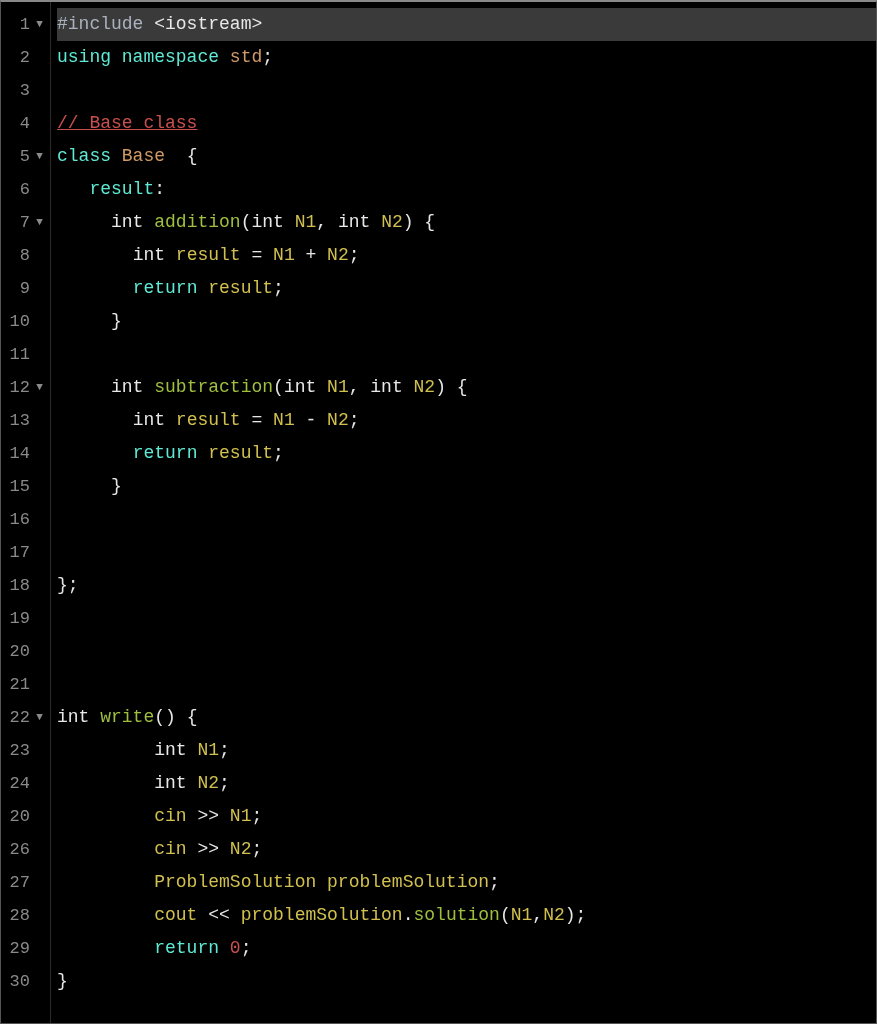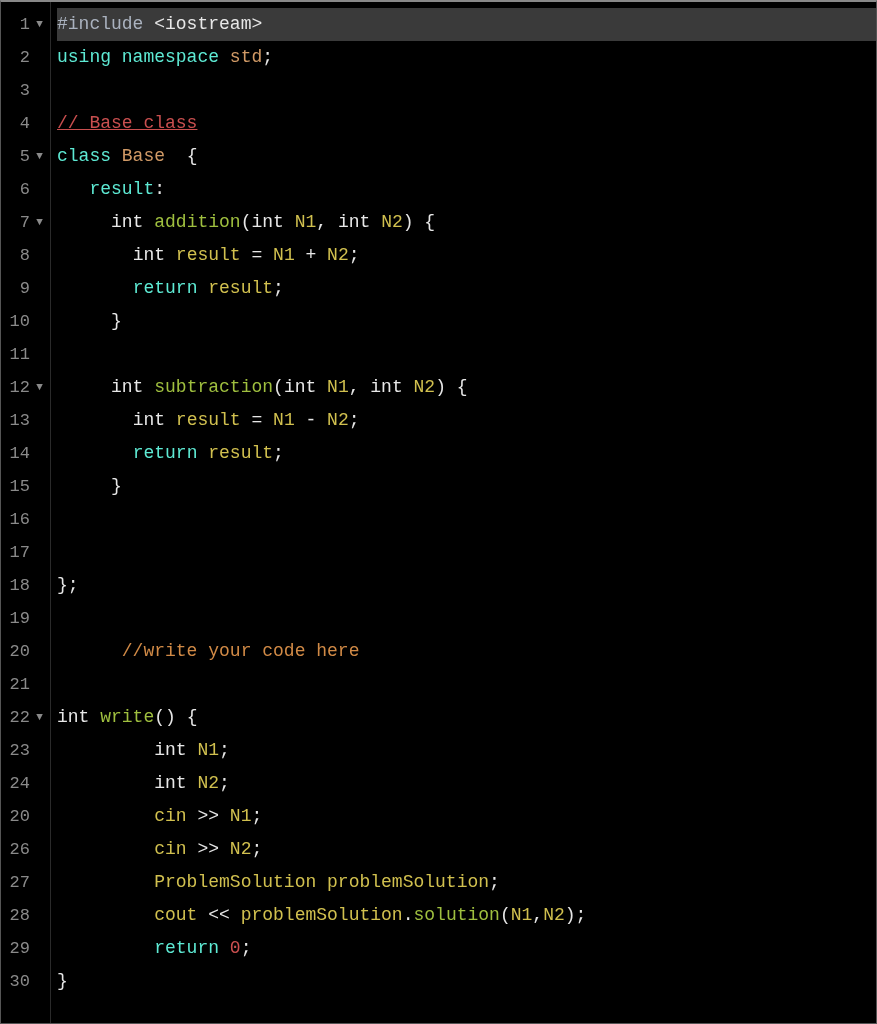--- a/index.html
+++ b/index.html
@@ -217,21 +217,21 @@
     <div class="cline"><span class="tk-punc">     }</span></div>
     <div class="cline"><span></span></div>
     <div class="cline"><span>     </span><span class="tk-white">int </span><span class="tk-fn">subtraction</span><span class="tk-punc">(</span><span class="tk-white">int </span><span class="tk-param">N1</span><span class="tk-punc">, </span><span class="tk-white">int </span><span class="tk-param">N2</span><span class="tk-punc">) {</span></div>
     <div class="cline"><span>       </span><span class="tk-white">int </span><span class="tk-param">result </span><span class="tk-op">= </span><span class="tk-param">N1 </span><span class="tk-op">- </span><span class="tk-param">N2</span><span class="tk-punc">;</span></div>
     <div class="cline"><span>       </span><span class="tk-kw">return </span><span class="tk-param">result</span><span class="tk-punc">;</span></div>
     <div class="cline"><span class="tk-punc">     }</span></div>
     <div class="cline"><span></span></div>
     <div class="cline"><span></span></div>
     <div class="cline"><span class="tk-punc">};</span></div>
     <div class="cline"><span></span></div>
-    <div class="cline"><span>      </span><span class="tk-comment2">//write your code here</span></div>
+    <div class="cline"><span>      </span></div>
     <div class="cline"><span></span></div>
     <div class="cline"><span class="tk-white">int </span><span class="tk-fn">write</span><span class="tk-punc">() {</span></div>
     <div class="cline"><span>         </span><span class="tk-white">int </span><span class="tk-param">N1</span><span class="tk-punc">;</span></div>
     <div class="cline"><span>         </span><span class="tk-white">int </span><span class="tk-param">N2</span><span class="tk-punc">;</span></div>
     <div class="cline"><span>         </span><span class="tk-param">cin </span><span class="tk-op">&gt;&gt; </span><span class="tk-param">N1</span><span class="tk-punc">;</span></div>
     <div class="cline"><span>         </span><span class="tk-param">cin </span><span class="tk-op">&gt;&gt; </span><span class="tk-param">N2</span><span class="tk-punc">;</span></div>
     <div class="cline"><span>         </span><span class="tk-param">ProblemSolution </span><span class="tk-obj">problemSolution</span><span class="tk-punc">;</span></div>
     <div class="cline"><span>         </span><span class="tk-param">cout </span><span class="tk-op">&lt;&lt; </span><span class="tk-obj">problemSolution</span><span class="tk-punc">.</span><span class="tk-fn">solution</span><span class="tk-punc">(</span><span class="tk-param">N1</span><span class="tk-punc">,</span><span class="tk-param">N2</span><span class="tk-punc">);</span></div>
     <div class="cline"><span>         </span><span class="tk-kw">return </span><span class="tk-num">0</span><span class="tk-punc">;</span></div>
     <div class="cline"><span class="tk-punc">}</span></div>

